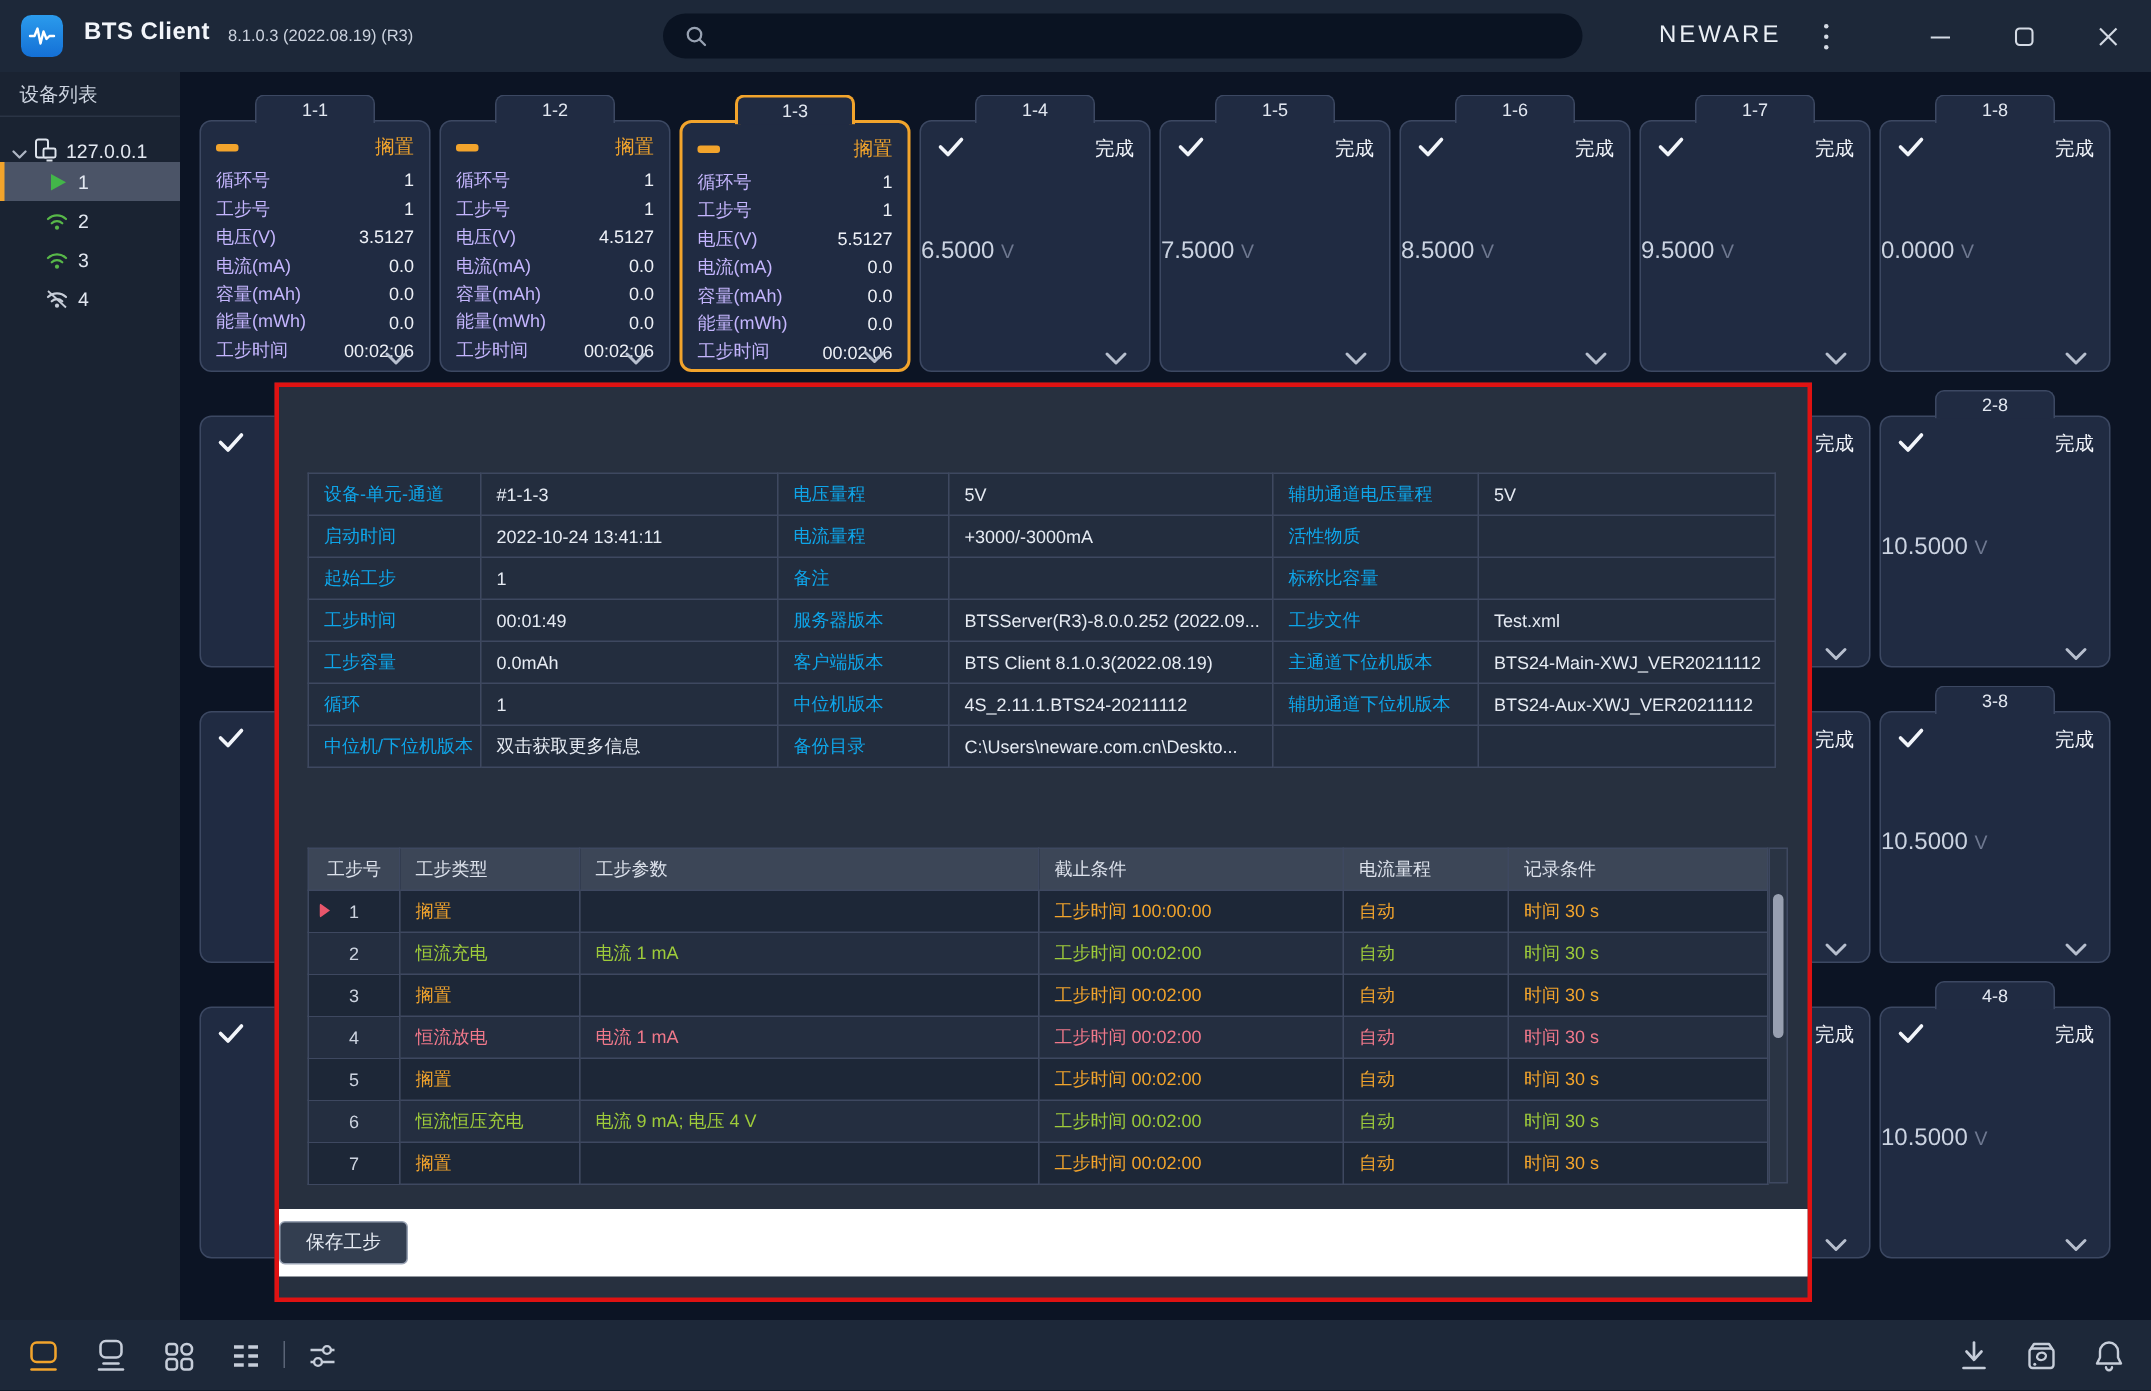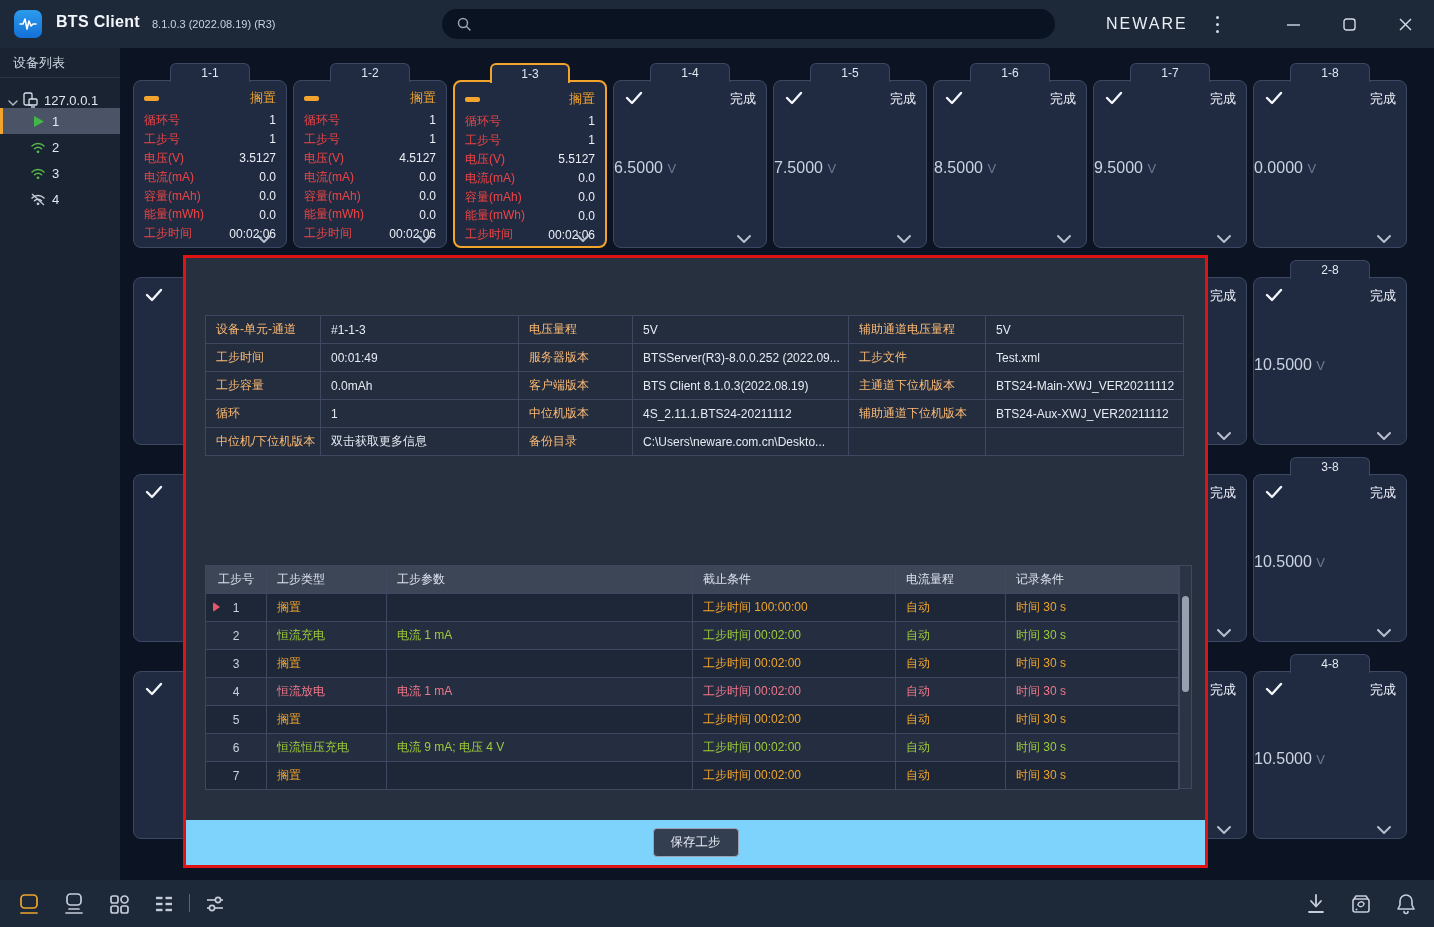--- a/index.html
+++ b/index.html
@@ -32,55 +32,55 @@
   .card .tab{position:absolute;left:50%;top:-18px;transform:translateX(-50%);width:80px;height:19px;background:#202B42;border:1px solid #3C4862;border-bottom:none;border-radius:6px 6px 0 0;text-align:center;font-size:12px;color:#E3E8F1;line-height:18px;z-index:2}
   .card.selected{border:2px solid #F2A42C}
   .card.selected .tab{border:2px solid #F2A42C;border-bottom:none;top:-19px;height:20px}
   .c-status{position:absolute;left:10px;right:10px;top:7px;height:20px;display:flex;align-items:center;justify-content:space-between}
   .dash{width:15px;height:5px;border-radius:2px;background:#F2A42C}
   .st-rest{color:#F2A42C;font-size:13px}
   .st-done{position:absolute;right:10px;top:9px;color:#F2F5FA;font-size:13px}
   .check{position:absolute;left:11px;top:10px;color:#F2F5FA}
   .c-rows{position:absolute;left:10px;right:10px;top:30px}
   .crow{height:18.9px;display:flex;align-items:center;justify-content:space-between;font-size:12px}
-  .cl{color:#ef4444}
+  .cl{color:#c4b5fd}
   .cv{color:#EDF0F6}
   .volt{position:absolute;left:0;right:0;top:78px;text-align:left}
   .vv{font-size:16px;color:#CBD3E1}
   .vu{font-size:13px;color:#6E7890}
   .chev{position:absolute;right:14px;bottom:3px;color:#B7BFCE;cursor:pointer}
 
   
   .dialog{position:absolute;left:183px;top:255px;width:1025px;height:613px;background:#27303F;border:3px solid #E01212;z-index:20}
   .dlg-titlebar{position:absolute;left:0;top:0;right:0;height:40px;background:#1A2433;display:flex;align-items:center}
   .dlg-icon{width:15px;height:17px;border-radius:3px;background:linear-gradient(#2B9BEC,#1470D6);margin-left:14px;display:flex;align-items:center;justify-content:center}
   .dlg-title{margin-left:9px;font-size:13px;color:#DCE1EA}
   .dlg-btn{position:absolute;top:10px;width:26px;height:20px;display:flex;align-items:center;justify-content:center;color:#C6CDD9;cursor:pointer}
 
   table{border-collapse:collapse;table-layout:fixed;font-size:12px}
   .ptable{position:absolute;left:19px;top:57px;width:978px}
   .ptable td,.stable td,.ptable th,.stable th{border:1px solid #3E4860;height:28px;padding:0 0 0 10px;text-align:left;overflow:hidden;white-space:nowrap;font-weight:normal}
   .ptable th,.stable th{background:#3C4657;color:#DDE2EC}
   .ptable td{background:#232D3E}
-  .pl{color:#fdba74}
+  .pl{color:#0ea5e9}
   .pv{color:#E6EBF3}
 
   .stable{position:absolute;left:19px;top:307px;width:973px}
   .stable tr.odd td{background:#1D2737}
   .stable tr.even td{background:#242E40}
   .stable td.pe{background:#0F1A31}
   .r-orange td{color:#F2A42C}
   .r-green td{color:#9ECB3A}
   .r-pink td{color:#F0788A}
   .stable td.sno{color:#CCD3DF;position:relative;text-align:center;padding-left:0}
   .playmark{position:absolute;left:7px;top:8px;width:0;height:0;border-left:7px solid #E8566B;border-top:5px solid transparent;border-bottom:5px solid transparent;border-radius:2px}
   .sscroll{position:absolute;left:993px;top:307px;width:13px;height:224px;background:#2A3444;border:1px solid #3E4860}
   .sthumb{position:absolute;left:2px;top:30px;width:7px;height:96px;border-radius:4px;background:#98A0B0}
 
-  .dlg-footer{position:absolute;left:0;right:0;bottom:0;height:45px;background:#7dd3fc;display:flex;align-items:center;justify-content:center}
+  .dlg-footer{position:absolute;left:0;right:0;bottom:14px;height:45px;background:#ffffff;display:flex;align-items:center;}
   .savebtn{background:#333E50;border:1px solid #9AA3B4;border-radius:4px;color:#E6EBF3;font-size:12.5px;padding:5px 17px;cursor:pointer;font-family:inherit}
 
   
   .toolbar{position:absolute;left:0;top:880px;width:1434px;height:47px;background:#1D2839}
   .tbtn{position:absolute;top:11px;width:26px;height:26px;display:flex;align-items:center;justify-content:center;color:#C6CDD9;cursor:pointer}
   .tbtn.active{color:#F2A42C}
   .tsep{position:absolute;top:14px;width:1px;height:18px;background:#5A6477}
 </style>
 </head>
 <body>
@@ -459,20 +459,36 @@
         <col style="width:198px">
       </colgroup>
     <tbody>
     <tr>
           <td class="pl">设备-单元-通道</td>
           <td class="pv">#1-1-3</td>
           <td class="pl">电压量程</td>
           <td class="pv">5V</td>
           <td class="pl">辅助通道电压量程</td>
           <td class="pv">5V</td>
+        </tr>
+    <tr>
+          <td class="pl">启动时间</td>
+          <td class="pv">2022-10-24 13:41:11</td>
+          <td class="pl">电流量程</td>
+          <td class="pv">+3000/-3000mA</td>
+          <td class="pl">活性物质</td>
+          <td class="pv"></td>
+        </tr>
+    <tr>
+          <td class="pl">起始工步</td>
+          <td class="pv">1</td>
+          <td class="pl">备注</td>
+          <td class="pv"></td>
+          <td class="pl">标称比容量</td>
+          <td class="pv"></td>
         </tr>
     <tr>
           <td class="pl">工步时间</td>
           <td class="pv">00:01:49</td>
           <td class="pl">服务器版本</td>
           <td class="pv">BTSServer(R3)-8.0.0.252 (2022.09...</td>
           <td class="pl">工步文件</td>
           <td class="pv">Test.xml</td>
         </tr>
     <tr>

